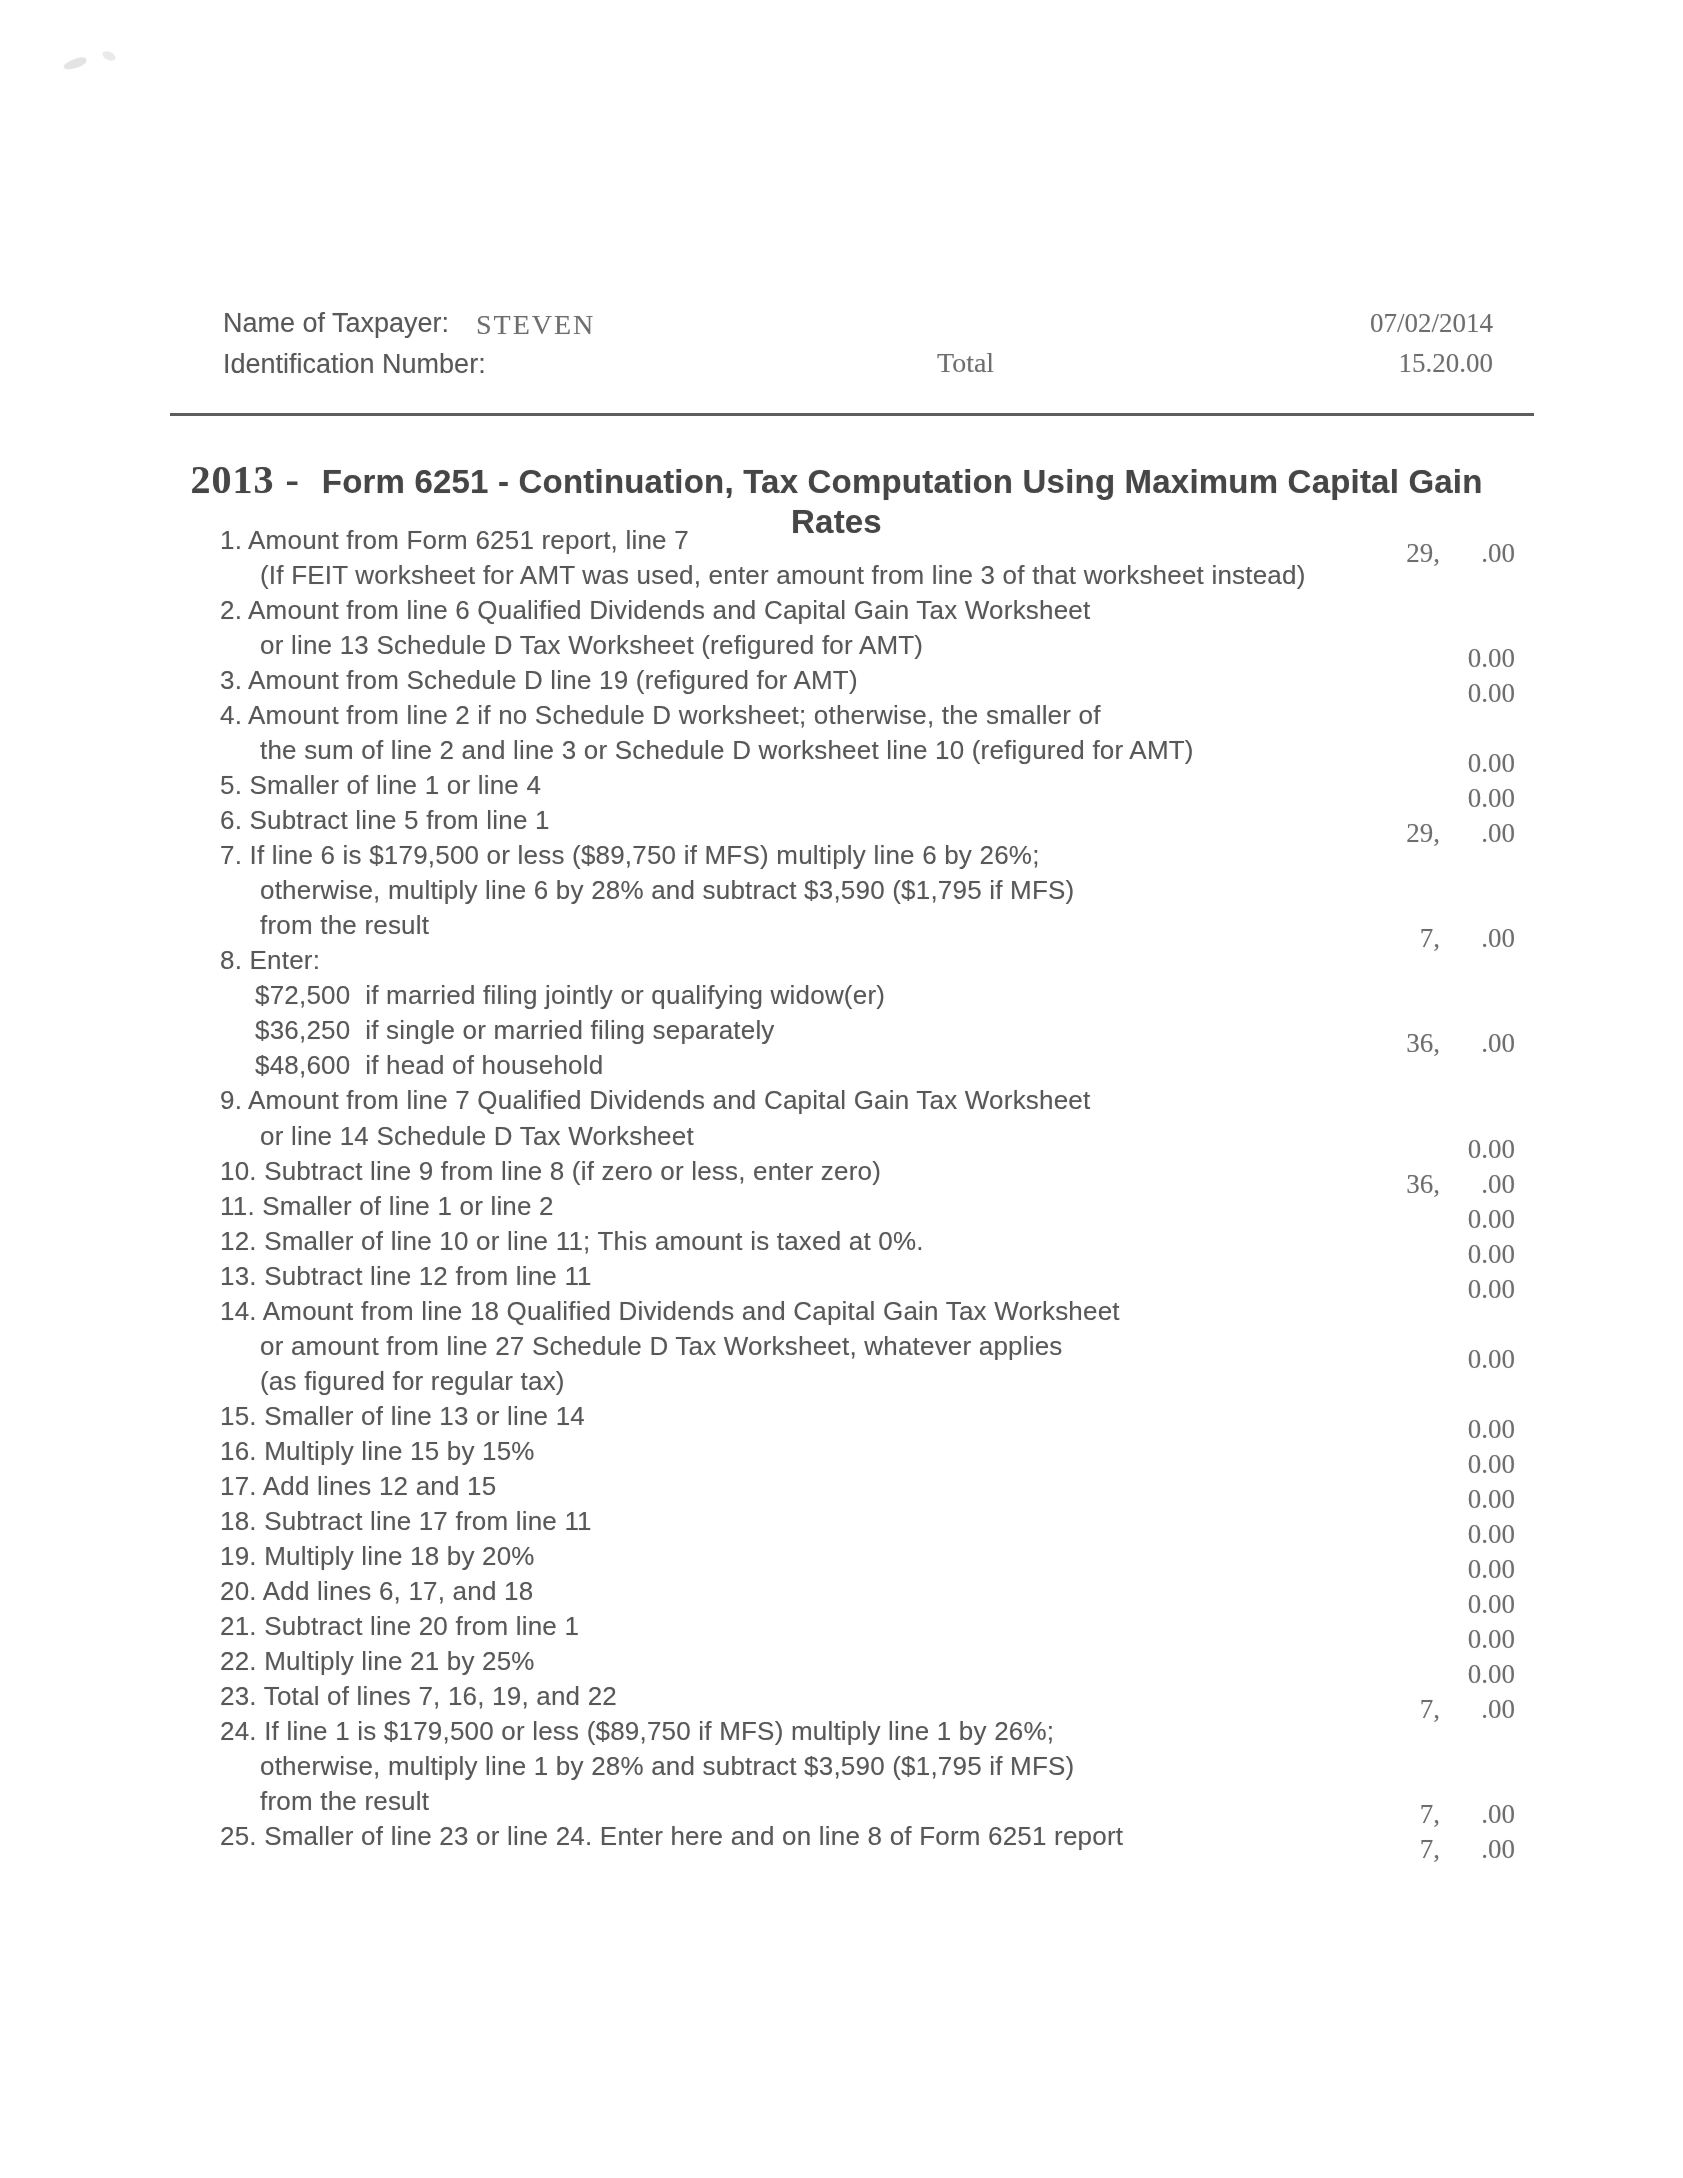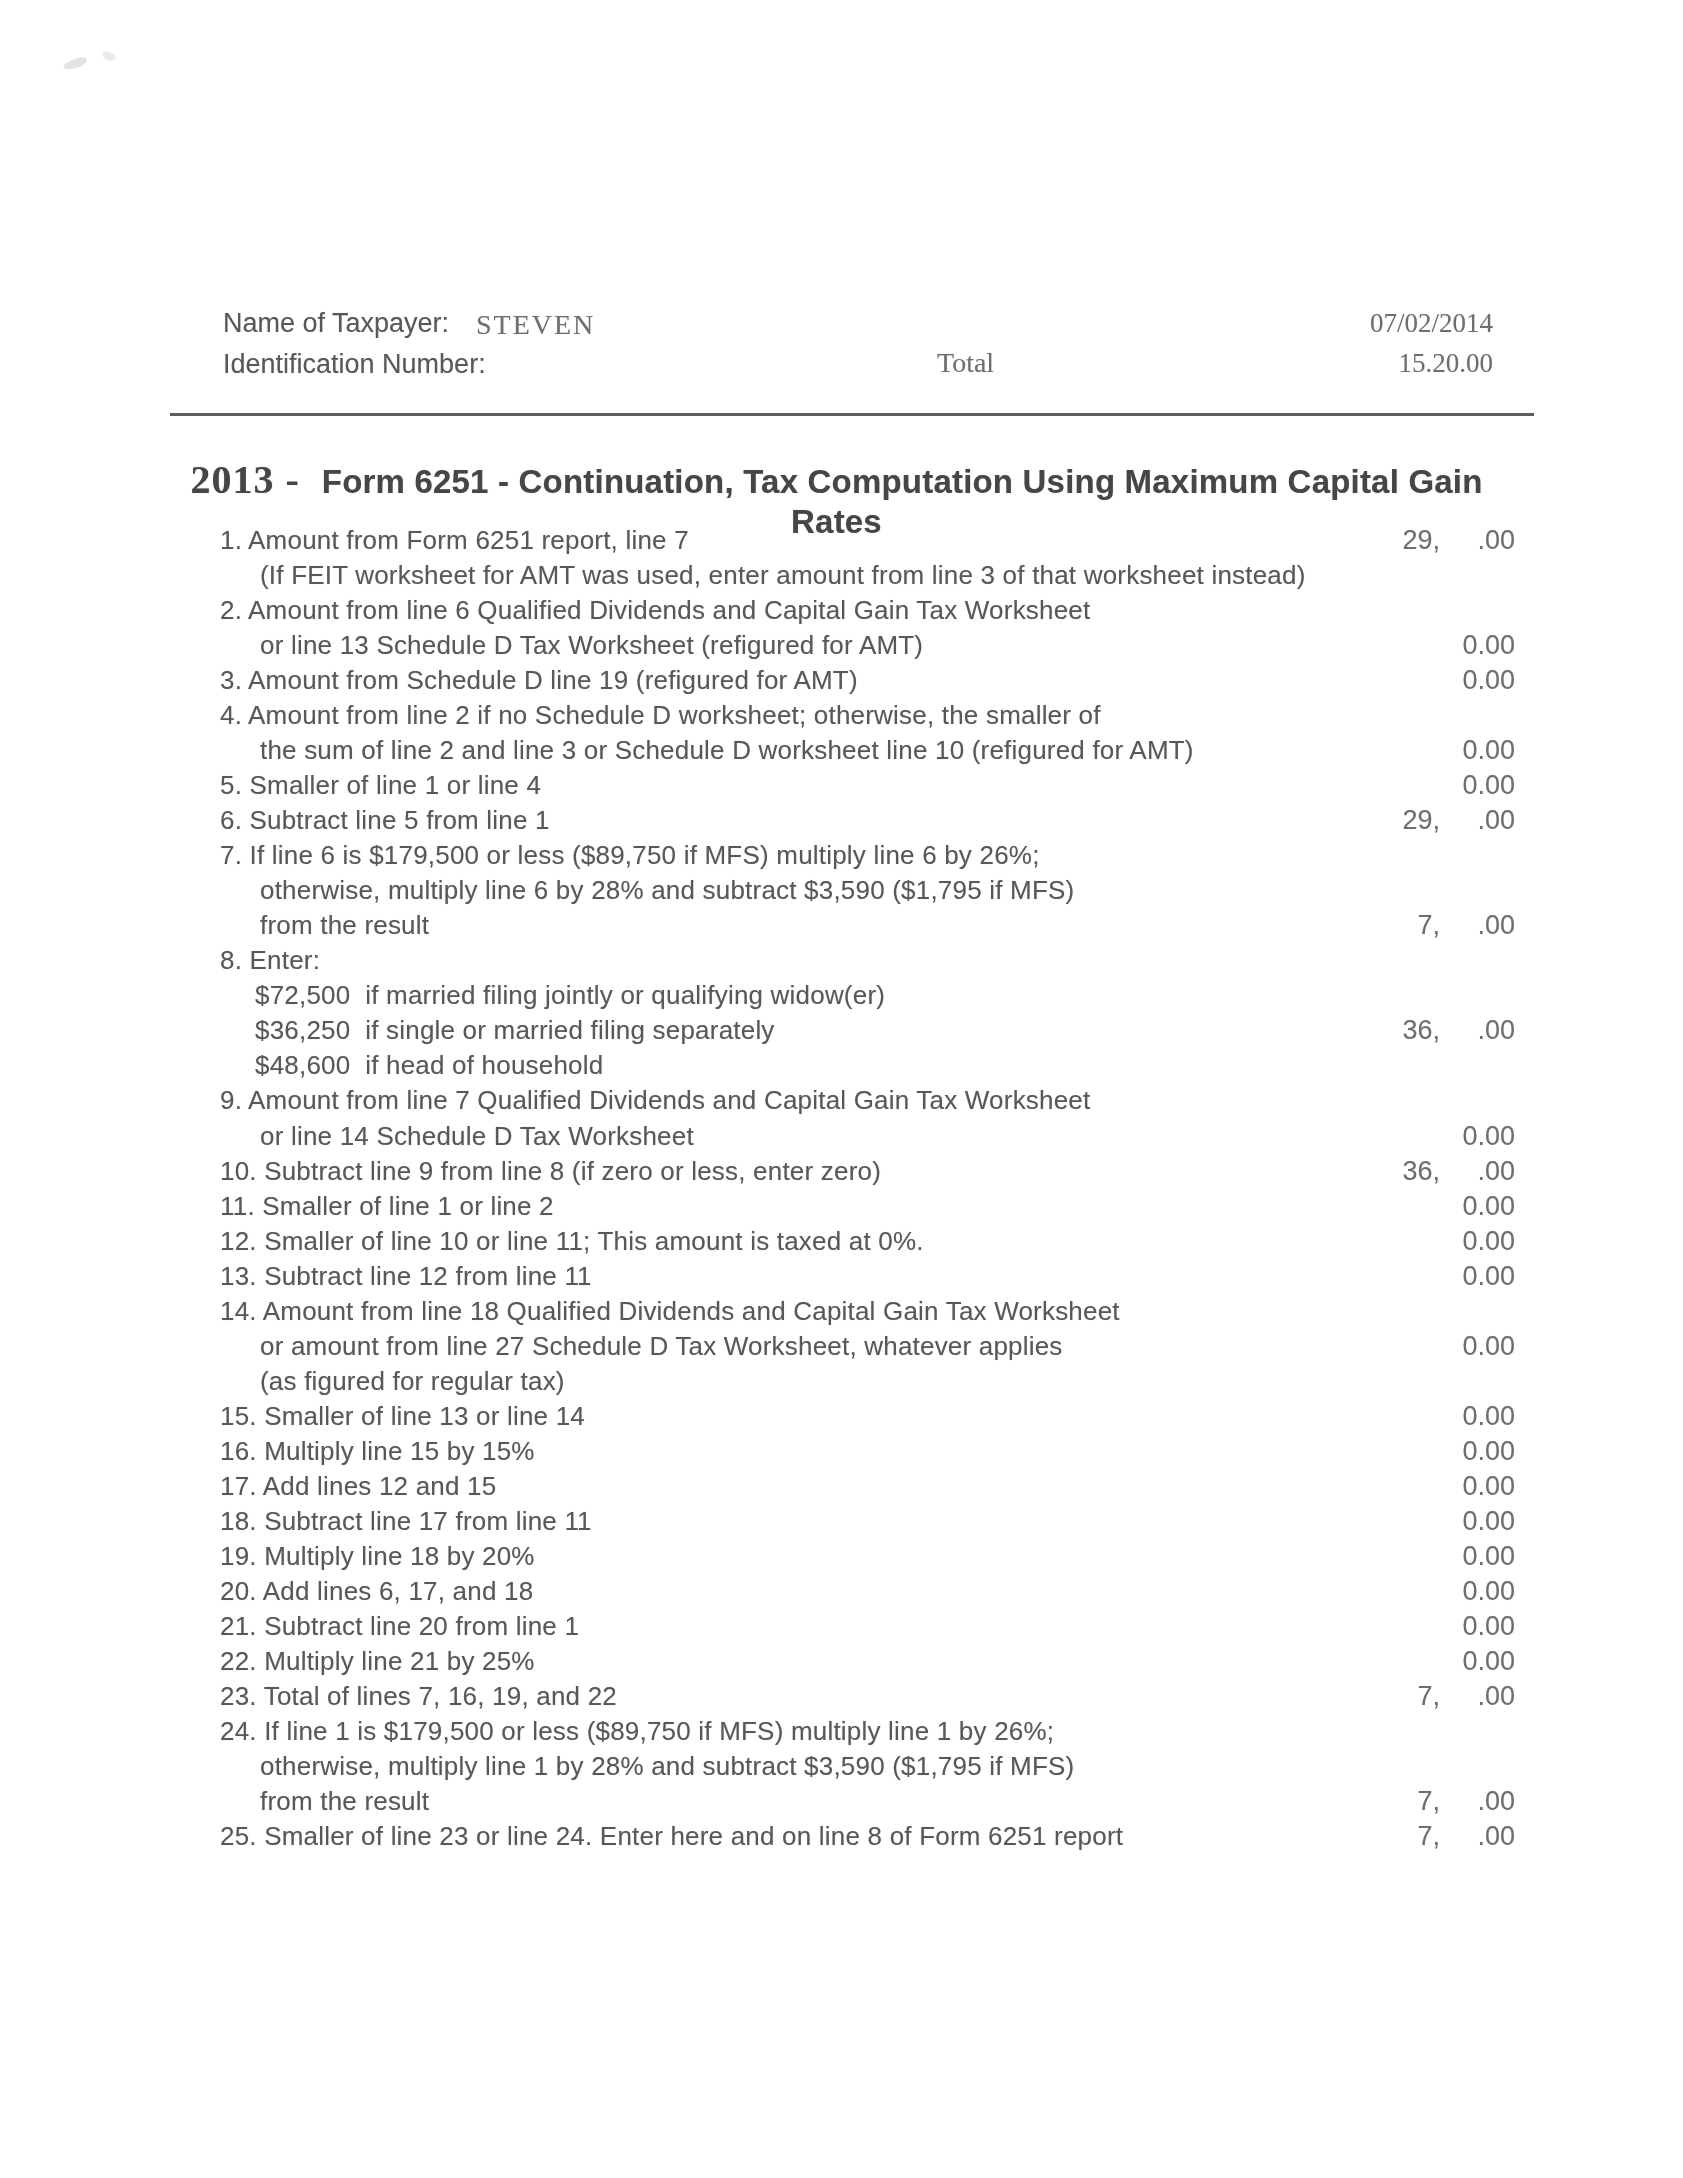--- a/index.html
+++ b/index.html
@@ -51,22 +51,22 @@
   .row-text{
     position:absolute;top:0;white-space:pre;
     font-size:26px;color:var(--body-text);
     text-shadow:0 0 1px rgba(100,100,100,.35);
     letter-spacing:0.2px;
   }
   .row.num  .row-text{left:220px;}
   .row.cont .row-text{left:260px;}
   .row.dollar .row-text{left:255px;}
   .amt{
-    position:absolute;top:0;
-    font-family:Liberation Sans, sans-serif;
+    position:absolute;top:13px;
+    font-family:Liberation Serif, serif;
     font-size:27px;color:var(--serif-text);
     text-shadow:0 0 1px rgba(120,120,120,.3);
   }
   .amt1{right:243px;}
   .amt2{right:168px;}
   .smudge{position:absolute;background:rgba(130,130,130,.22);}
   .smudge-1{left:63px;top:59px;width:24px;height:9px;border-radius:60% 40% 50% 50%;transform:rotate(-18deg);}
   .smudge-2{left:102px;top:52px;width:14px;height:8px;border-radius:50%;transform:rotate(24deg);background:rgba(140,140,140,.18);}
 </style>
 </head>

